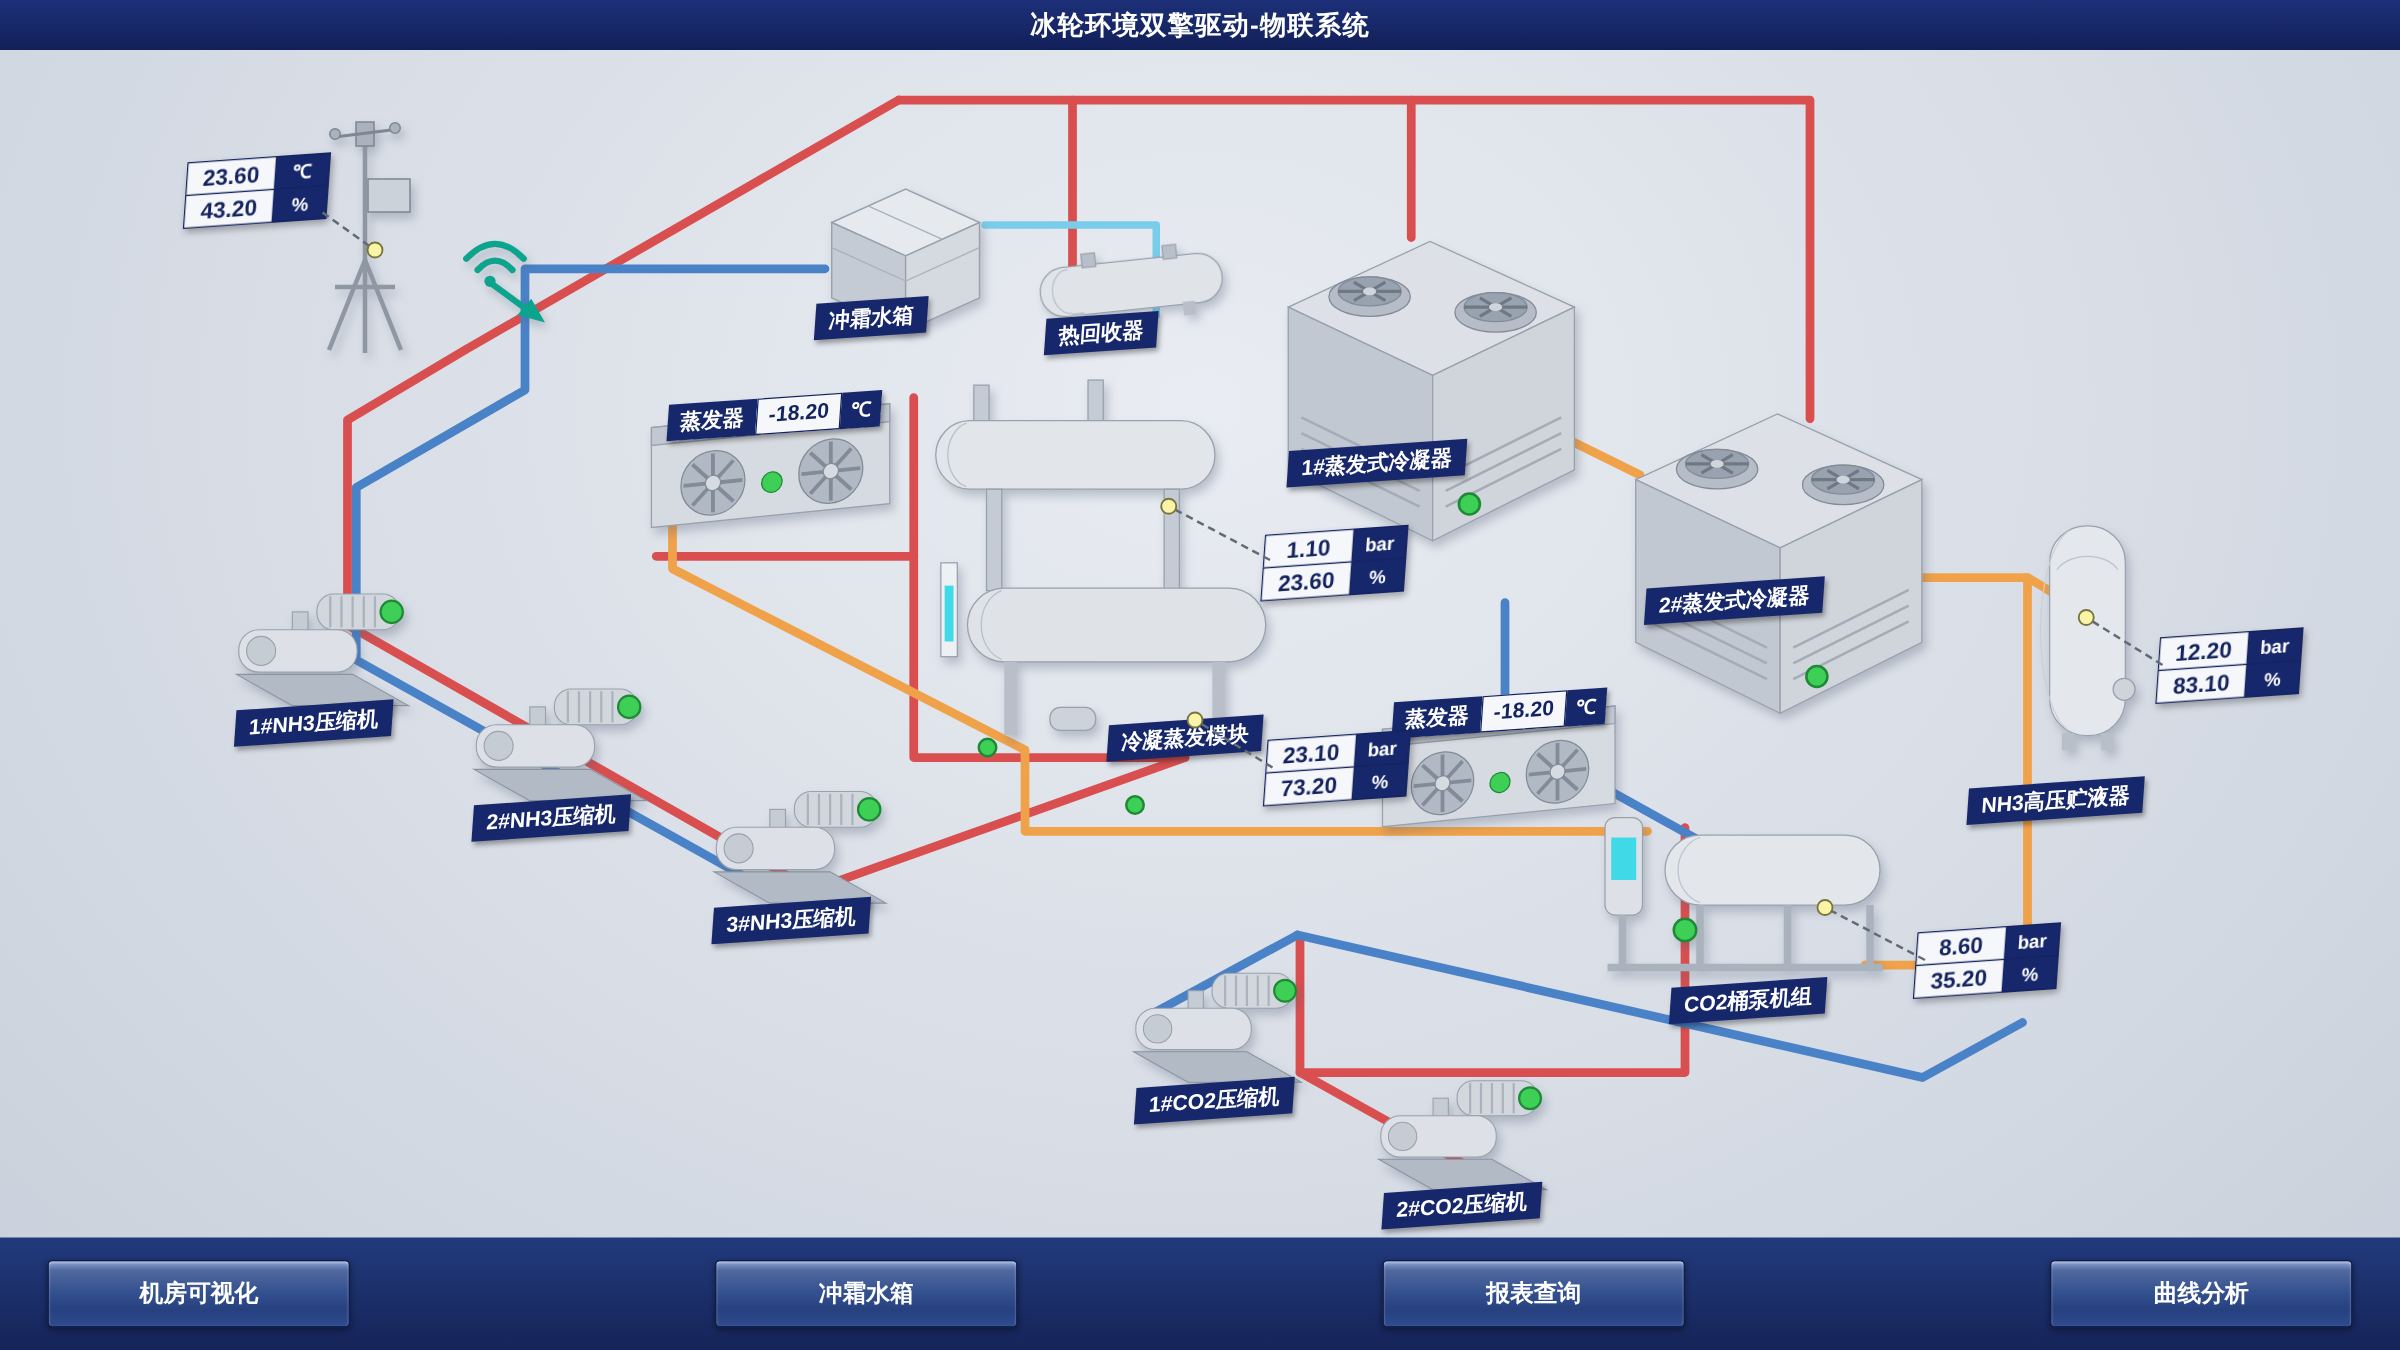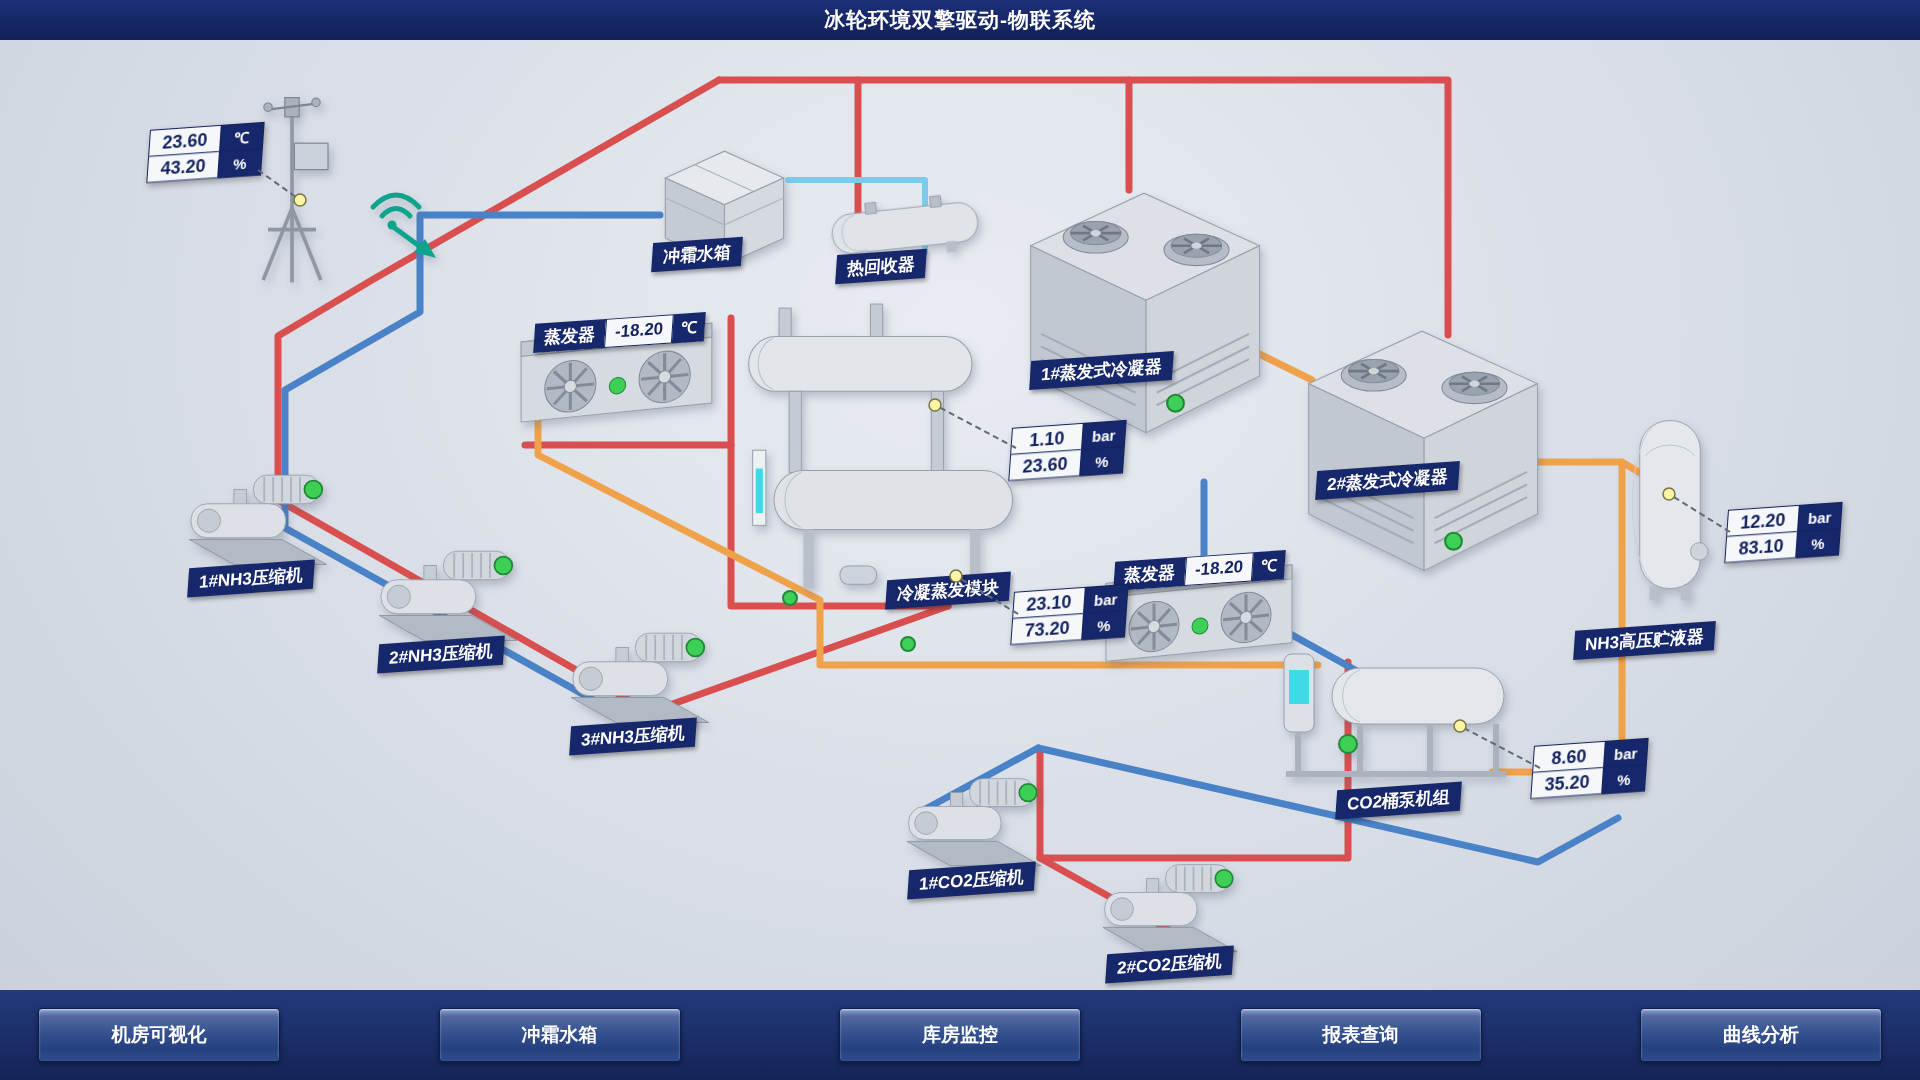--- a/index.html
+++ b/index.html
@@ -379,18 +379,17 @@
   <div class="eq-label" style="left:1336px;top:786px">CO2桶泵机组</div>
   <div class="eq-label" style="left:188px;top:564px">1#NH3压缩机</div>
   <div class="eq-label" style="left:378px;top:640px">2#NH3压缩机</div>
   <div class="eq-label" style="left:570px;top:722px">3#NH3压缩机</div>
   <div class="eq-label" style="left:908px;top:866px">1#CO2压缩机</div>
   <div class="eq-label" style="left:1106px;top:950px">2#CO2压缩机</div>
 
   <div class="footer">
     <div class="nav-btn">机房可视化</div>
     <div class="nav-btn">冲霜水箱</div>
-    <div class="nav-btn">库房监控</div>
     <div class="nav-btn">报表查询</div>
     <div class="nav-btn">曲线分析</div>
   </div>
 
 </div>
 
 </body></html>

